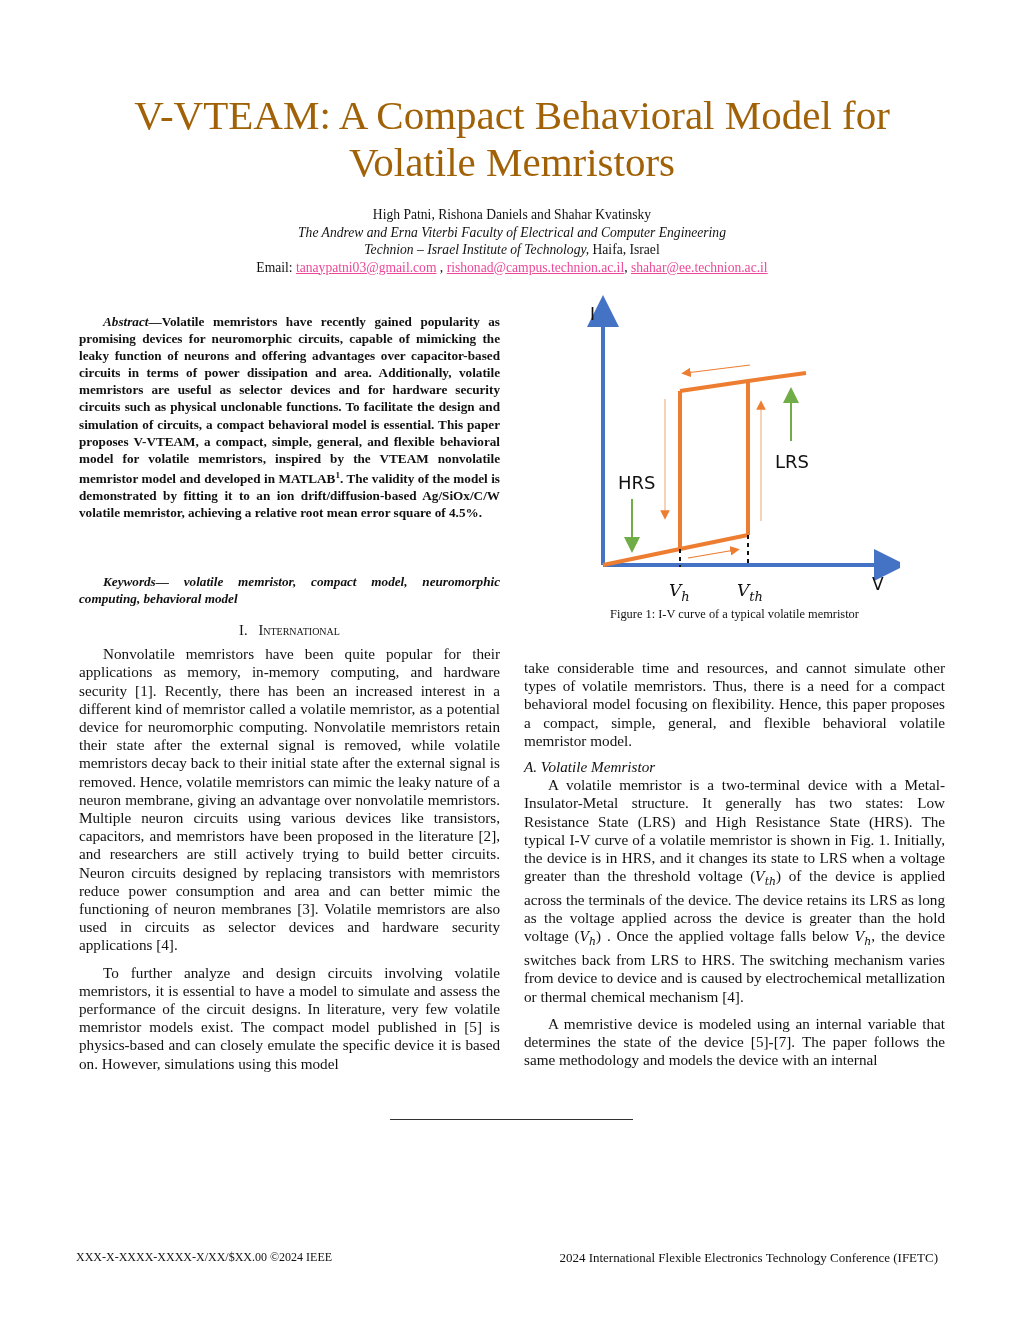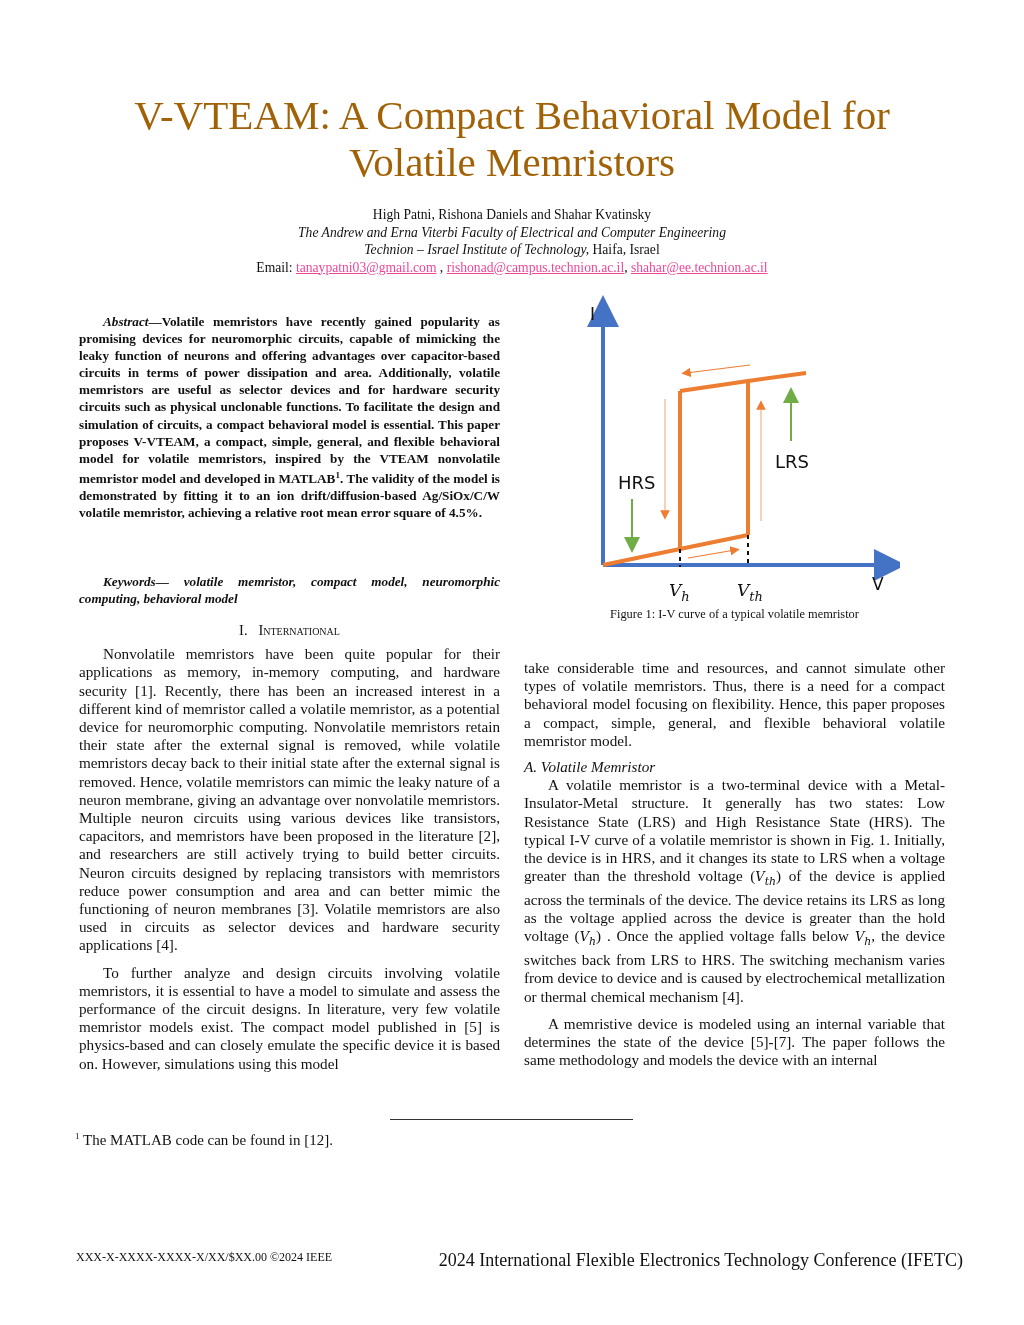--- a/index.html
+++ b/index.html
@@ -22,21 +22,21 @@
   .sec-heading { text-align: center; font-size: 14.5px; margin: 0; }
   .smallcaps { font-variant: small-caps; }
   p { margin: 0; }
   .indent { text-indent: 24px; }
   .sub-heading { font-style: italic; font-size: 15.2px; }
   .figure { position: absolute; left: 570px; top: 295px; width: 330px; height: 330px; }
   .caption { position: absolute; left: 524px; top: 607px; width: 421px; text-align: center; font-size: 12.4px; }
   .fn-rule { position: absolute; left: 390px; top: 1119px; width: 243px; height: 1px; background: #333; }
   .footnote { position: absolute; left: 75px; top: 1127px; width: 421px; font-size: 15px; line-height: 19.5px; text-align: justify; }
   .footer-left { position: absolute; left: 76px; top: 1250px; font-size: 12px; }
-  .footer-right { position: absolute; right: 61px; top: 1250px; font-size: 18px; }
+  .footer-right { position: absolute; right: 86px; top: 1250px; font-size: 13px; }
   sup { font-size: 9px; }
   .math { font-style: italic; font-family: "DejaVu Serif", serif; font-size: 13px; }
 </style>
 </head>
 <body>
 
 <div class="title">
   <div>V-VTEAM: A Compact Behavioral Model for</div>
   <div>Volatile Memristors</div>
 </div>
@@ -113,17 +113,16 @@
   <p>take considerable time and resources, and cannot simulate other types of volatile memristors. Thus, there is a need for a compact behavioral model focusing on flexibility. Hence, this paper proposes a compact, simple, general, and flexible behavioral volatile memristor model.</p>
   <div class="sub-heading" style="margin-top:8px;">A.   Volatile Memristor</div>
   <p class="indent">
     <span>A volatile memristor is a two-terminal device with a Metal-Insulator-Metal structure. It generally has two states: Low Resistance State (LRS) and High Resistance State (HRS). The typical I-V curve of a volatile memristor is shown in Fig. 1. Initially, the device is in HRS, and it changes its state to LRS when a voltage greater than the threshold voltage (</span><span class="math"><span>V</span><sub>th</sub></span><span>) of the device is applied across the terminals of the device. The device retains its LRS as long as the voltage applied across the device is greater than the hold voltage (</span><span class="math"><span>V</span><sub>h</sub></span><span>) . Once the applied voltage falls below </span><span class="math"><span>V</span><sub>h</sub></span><span>, the device switches back from LRS to HRS. The switching mechanism varies from device to device and is caused by electrochemical metallization or thermal chemical mechanism [4].</span>
   </p>
   <p class="indent" style="margin-top:9px;">A memristive device is modeled using an internal variable that determines the state of the device [5]-[7]. The paper follows the same methodology and models the device with an internal</p>
 </div>
 
 <div class="fn-rule"></div>
 <div class="footnote">
-  <div><sup>1</sup><span> The MATLAB code can be found in [12].</span></div>
 </div>
 
 <div class="footer-left">XXX-X-XXXX-XXXX-X/XX/$XX.00 ©2024 IEEE</div>
 <div class="footer-right">2024 International Flexible Electronics Technology Conference (IFETC)</div>
 
 </body></html>

